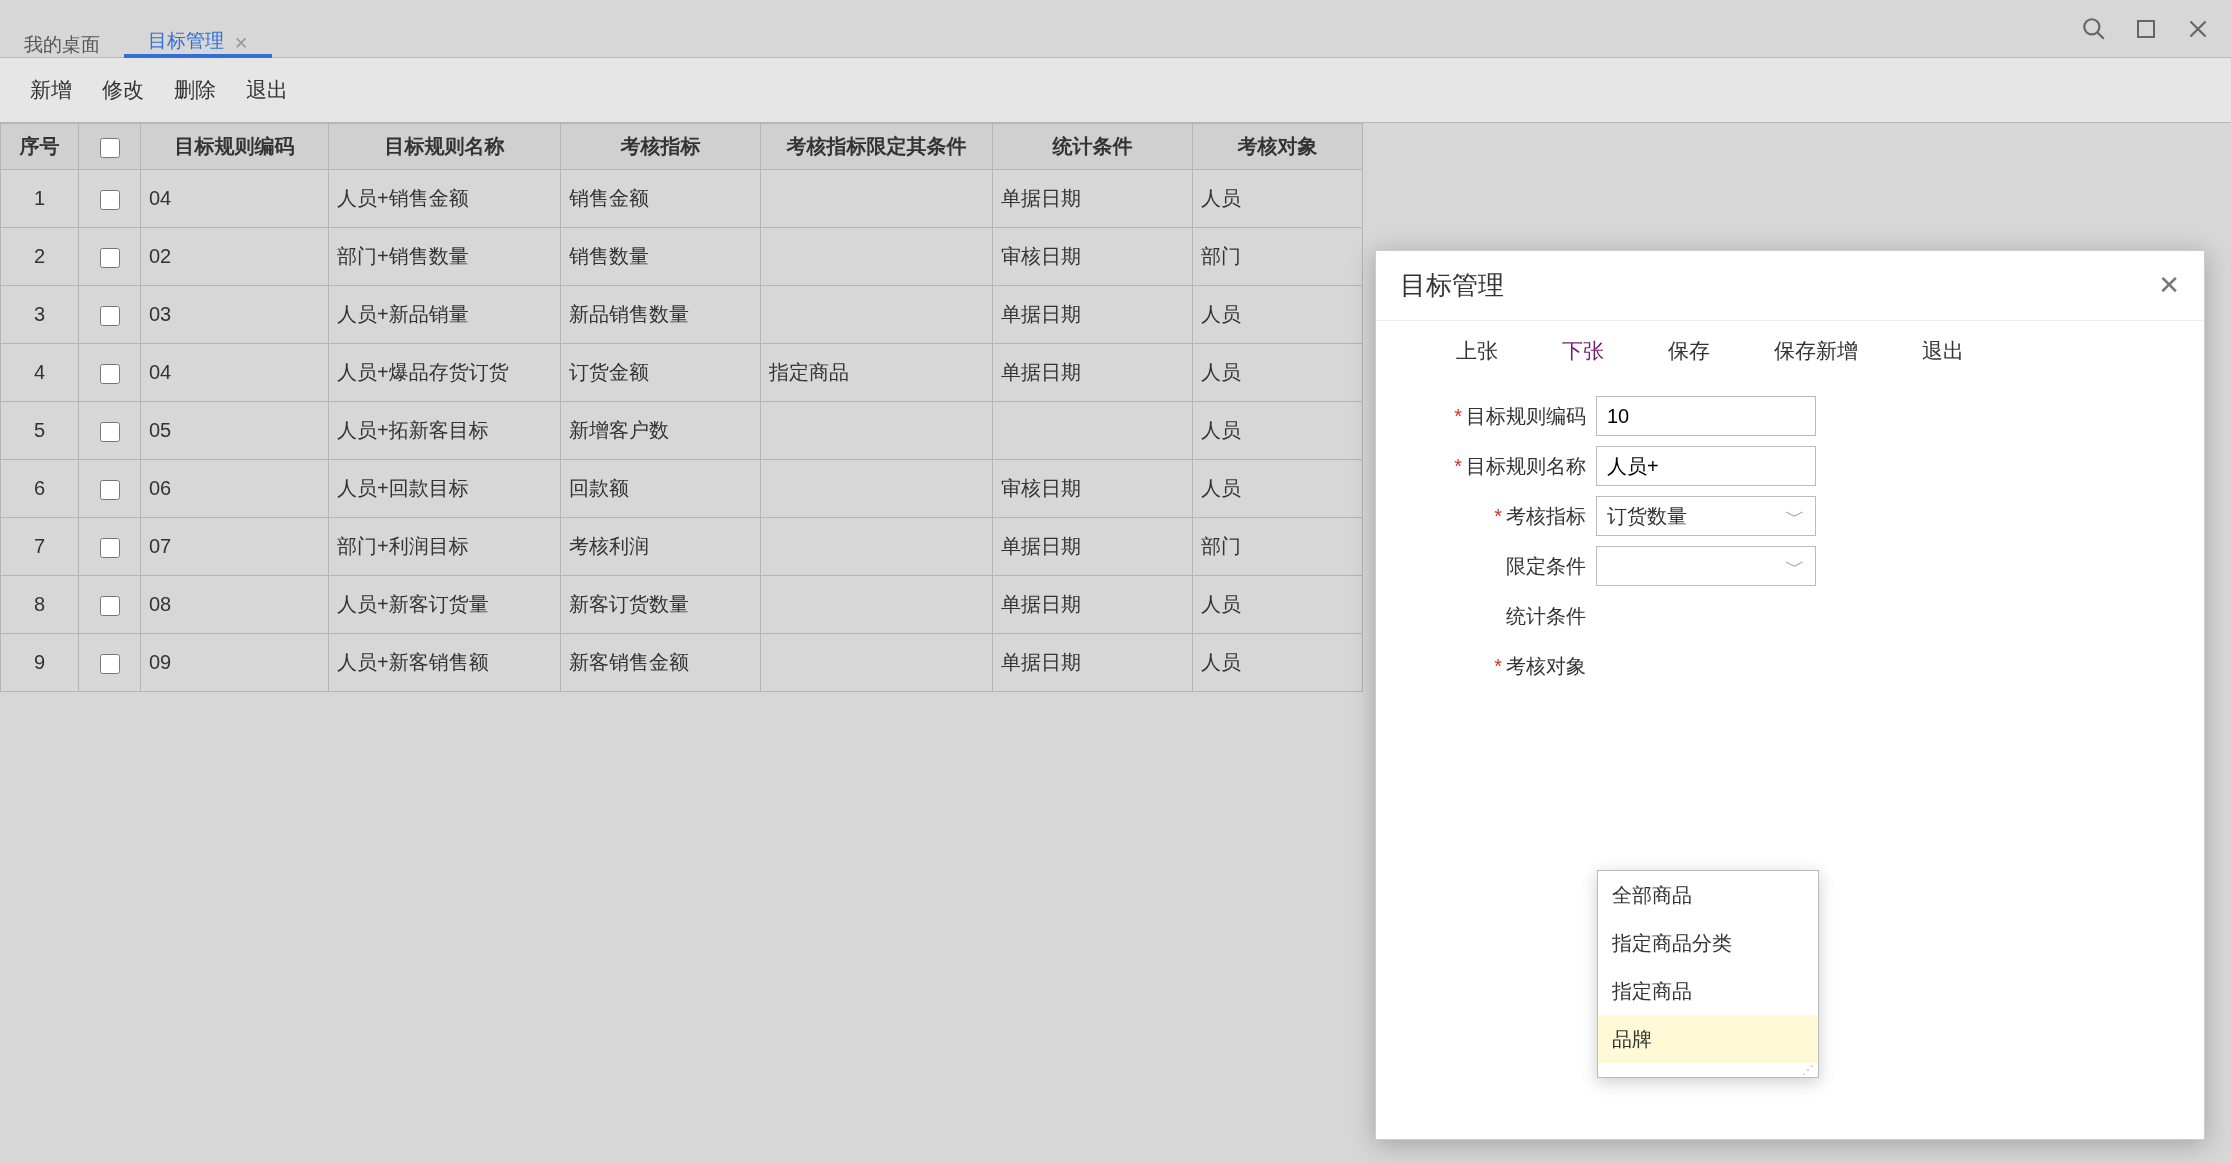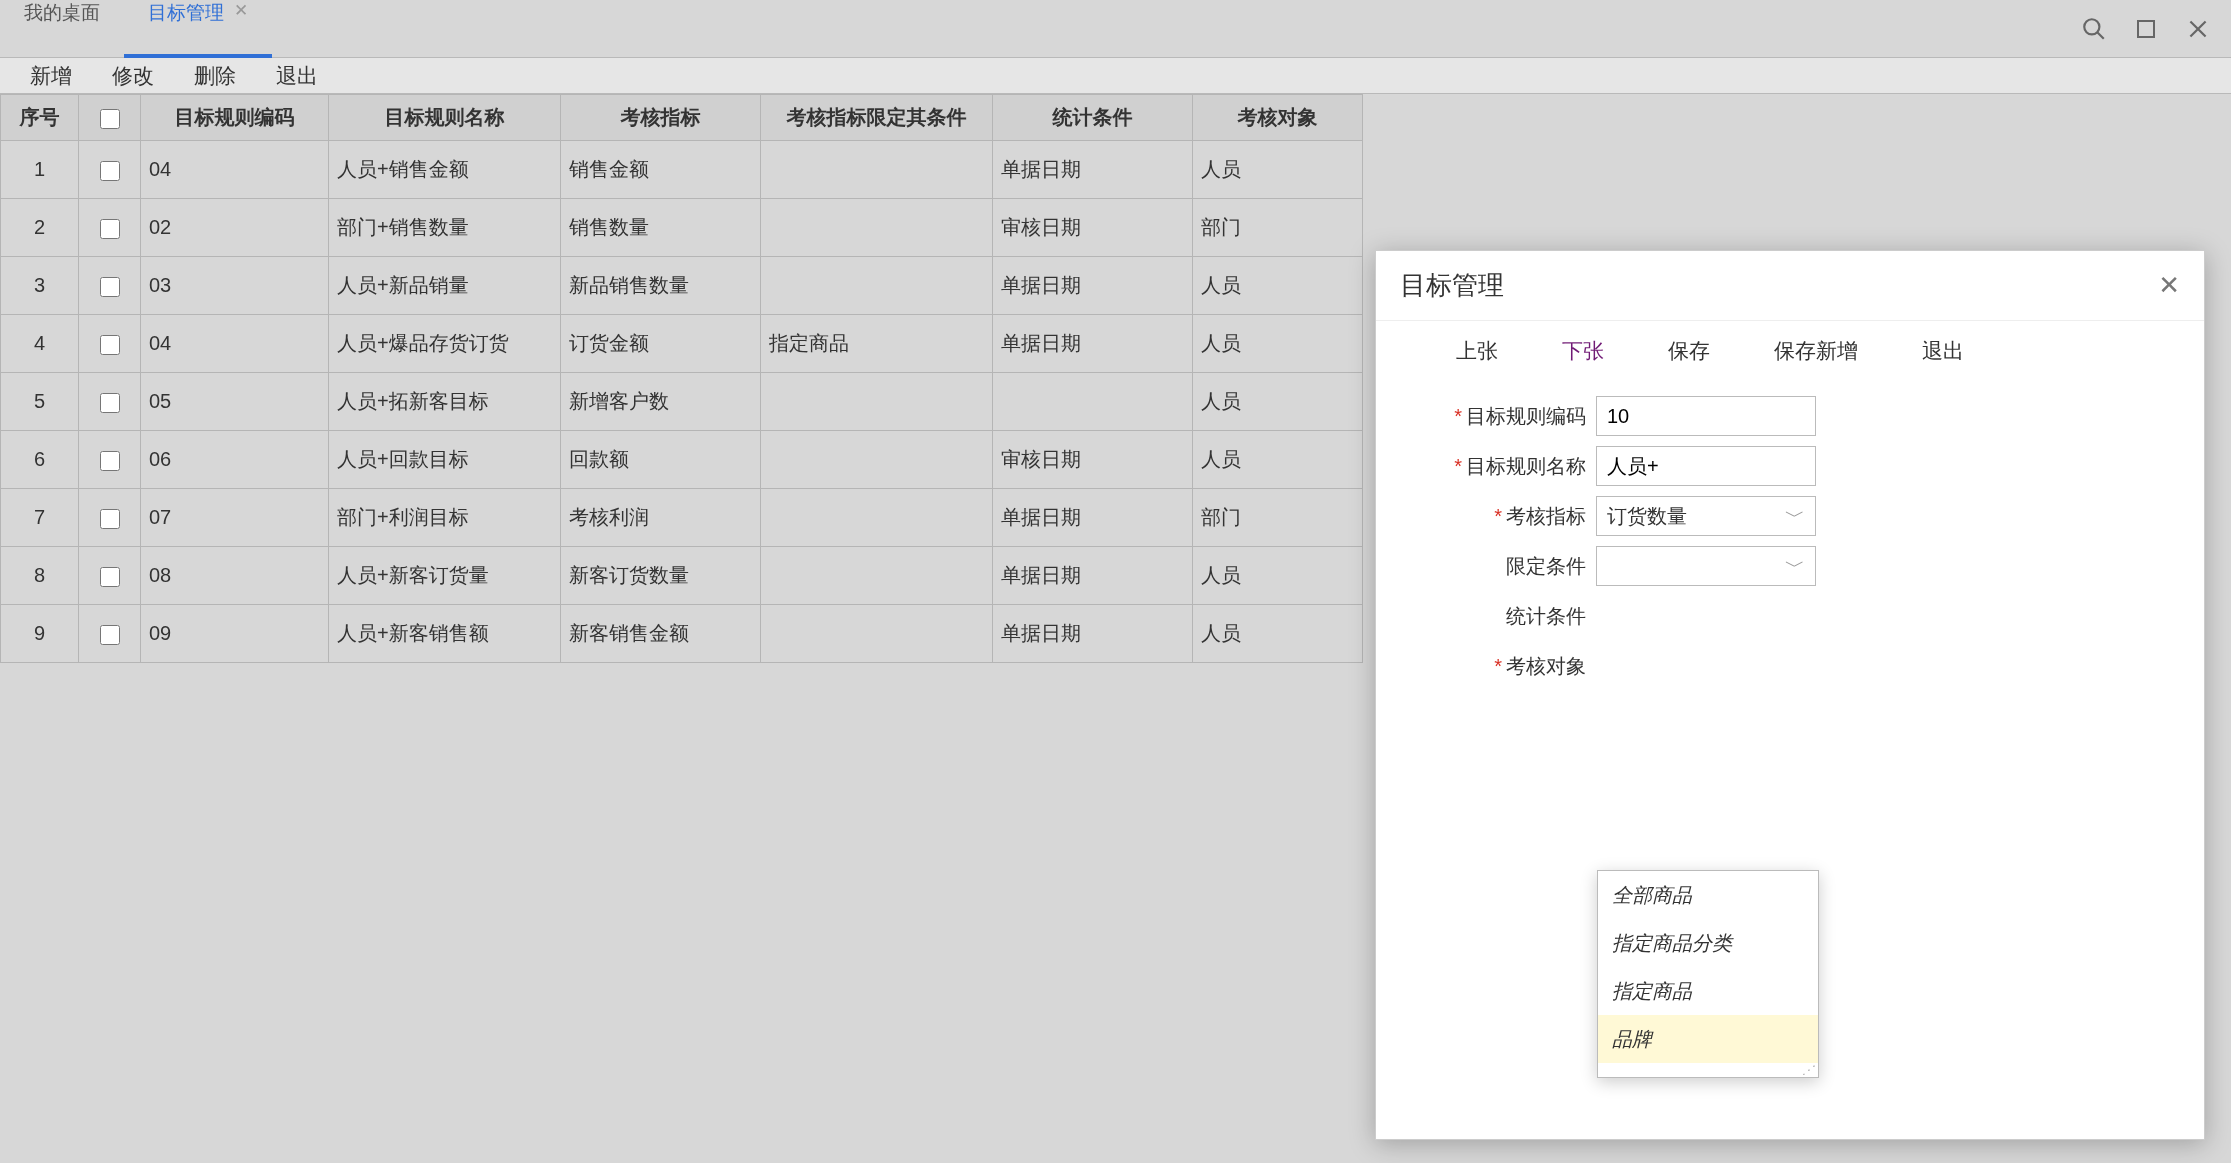--- a/index.html
+++ b/index.html
@@ -19,21 +19,21 @@
       background: #d7d7d7;
       display: flex;
       align-items: center;
       border-bottom: 1px solid #b9b9b9;
       position: relative;
     }
     .tab {
       padding: 0 24px;
       height: 58px;
       display: flex;
-      align-items: flex-start;
+      align-items: flex-end;
       gap: 10px;
       color: #555;
       cursor: pointer;
     }
     .tab.active {
       color: #2f6fd6;
       border-bottom: 4px solid #2f6fd6;
       padding-bottom: 0;
       font-weight: 500;
     }
@@ -54,25 +54,25 @@
       width: 46px;
       height: 46px;
       display: flex;
       align-items: center;
       justify-content: center;
       cursor: pointer;
       color: #666;
     }
     
     .toolbar {
-      height: 36px;
+      height: 65px;
       background: #e6e6e6;
       display: flex;
       align-items: center;
-      gap: 40px;
+      gap: 30px;
       padding: 0 30px;
       border-bottom: 1px solid #b9b9b9;
     }
     .toolbar .tb-btn {
       color: #333;
       cursor: pointer;
       font-size: 21px;
     }
     
     .grid {
@@ -174,21 +174,20 @@
     .chevron { color: #999; }
     
     .dropdown {
       position: absolute;
       left: 1597px;
       top: 870px;
       width: 222px;
       background: #fff;
       border: 1px solid #bbb;
       box-shadow: 0 4px 16px rgba(0,0,0,0.2);
-      font-style: italic;
     }
     .dropdown-item {
       height: 48px;
       display: flex;
       align-items: center;
       padding: 0 14px;
       font-size: 20px;
       cursor: pointer;
     }
     .dropdown-item.hover {

